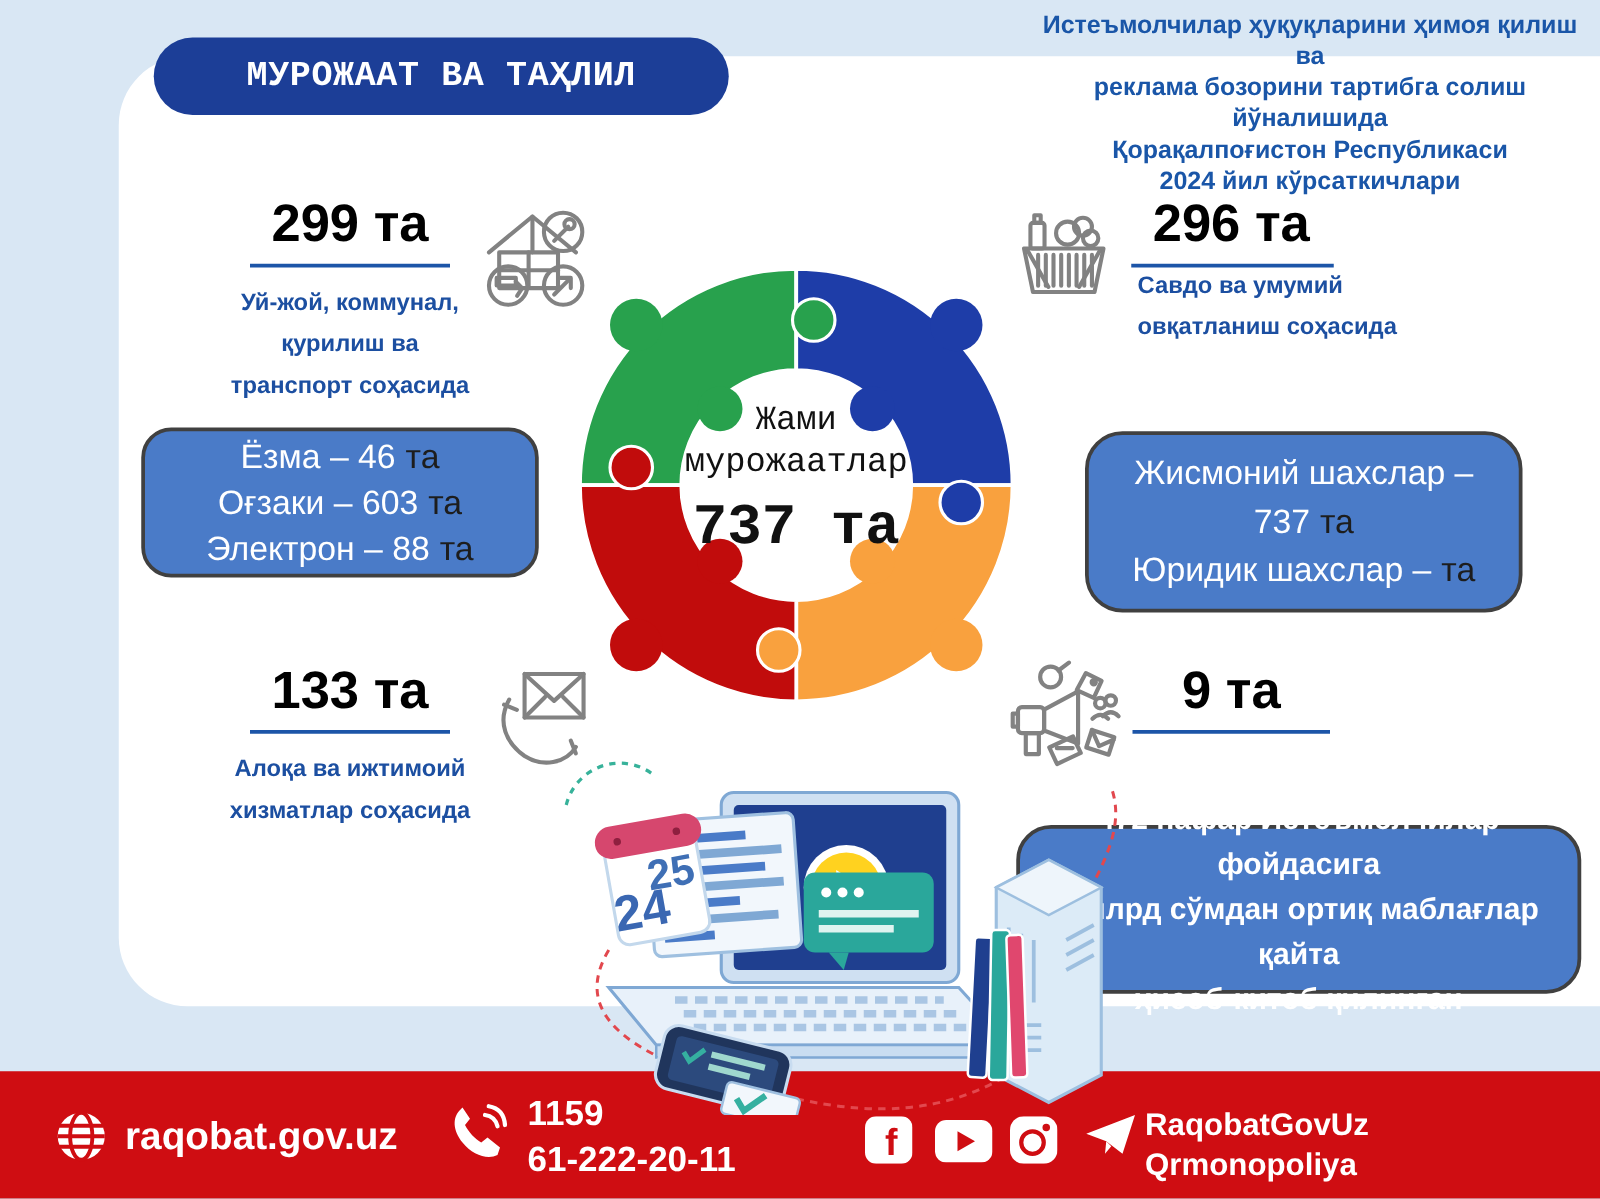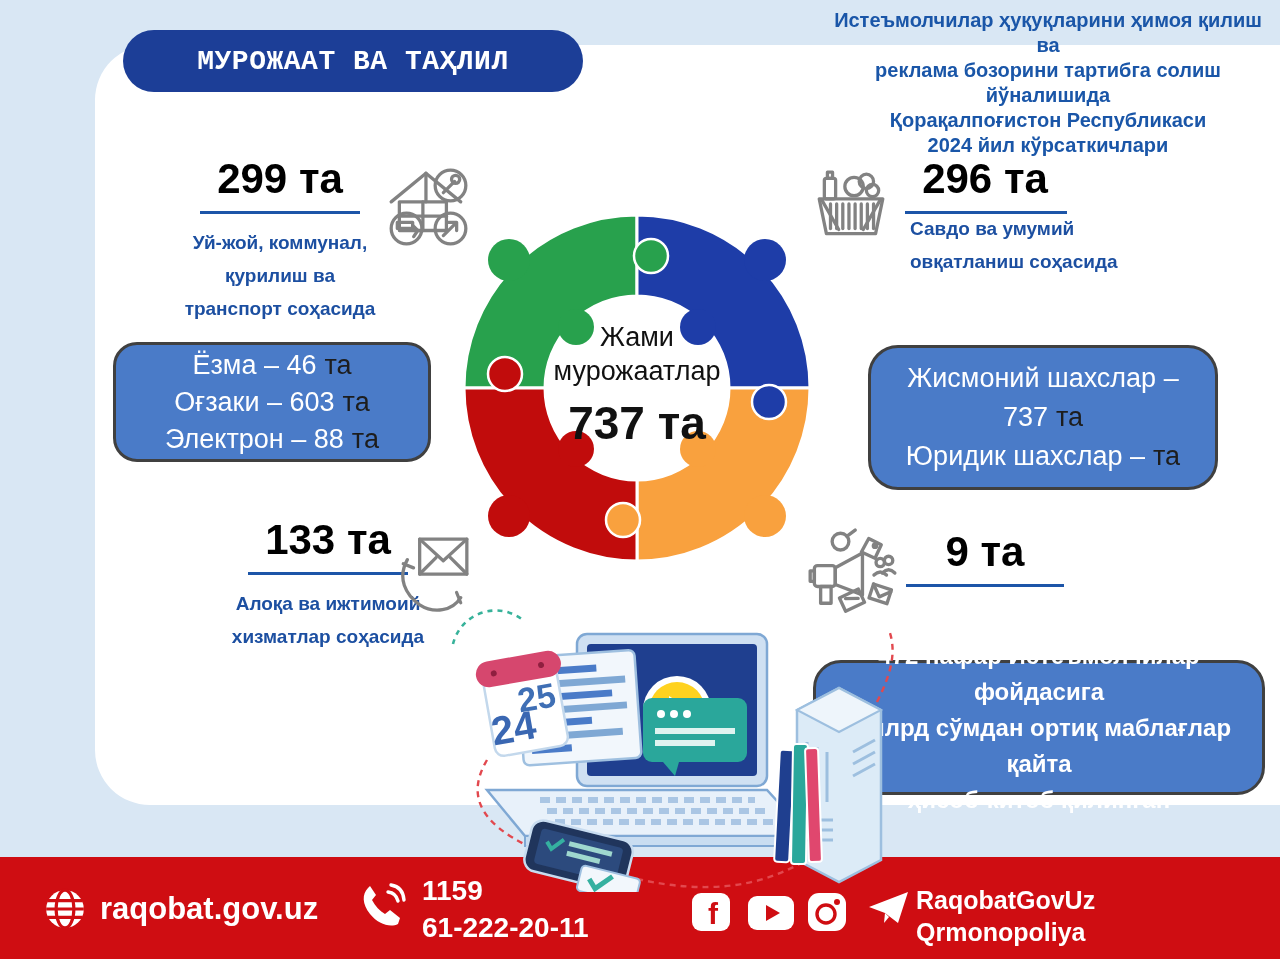--- a/index.html
+++ b/index.html
@@ -26,21 +26,21 @@
   .info-box{position:absolute;background:#4a7bc8;border:3px solid #404040;border-radius:24px;
       color:#ffffff;display:flex;flex-direction:column;justify-content:center;text-align:center;
       z-index:3;box-sizing:border-box;}
   .info-box .ta{color:#1d1d1d;margin-left:8px;}
   .box-types{left:113px;top:342px;width:318px;height:120px;font-size:27px;line-height:37px;}
   .box-applicants{left:868px;top:345px;width:350px;height:145px;font-size:27px;line-height:39px;border-radius:30px;}
   .box-refund{left:813px;top:660px;width:452px;height:135px;font-size:24px;font-weight:700;
       line-height:36px;border-radius:28px;padding:0 6px;}
 
   .donut-svg{position:absolute;left:427px;top:178px;width:420px;height:420px;z-index:1;}
-  .donut-center{position:absolute;left:527px;top:320px;width:220px;text-align:center;z-index:2;color:#111111;}
+  .donut-center{position:absolute;left:527px;top:320px;width:220px;text-align:center;z-index:2;color:#111111;font-family:Liberation Mono, monospace;}
   .donut-sub{font-size:27px;line-height:34px;}
   .donut-val{font-size:46px;font-weight:700;margin-top:8px;}
 
   .gray-icon{position:absolute;z-index:2;}
   .gray-icon path,.gray-icon rect,.gray-icon circle,.gray-icon line,.gray-icon polyline,.gray-icon polygon,.gray-icon ellipse
       {fill:none;stroke:#828282;stroke-width:3.2;stroke-linecap:round;stroke-linejoin:round;}
 
   .footer{position:absolute;left:0;top:857px;width:1280px;height:102px;background:#cf0d12;z-index:4;}
   .f-white{color:#ffffff;font-weight:700;position:absolute;z-index:5;}
   .website{left:100px;top:891px;font-size:31px;}
@@ -156,21 +156,21 @@
       <line x1="62" y1="37" x2="62" y2="61"></line>
     <line x1="12" y1="34" x2="28" y2="62"></line>
     <line x1="68" y1="34" x2="52" y2="62"></line>
   </svg>
 
   <div class="info-box box-applicants">
     <div><span>Жисмоний шахслар – 737</span><span class="ta">та</span></div>
     <div><span>Юридик  шахслар –</span><span class="ta">та</span></div>
   </div>
 
-  <div class="stat center-text" style="left:150px;top:516px;width:260px;margin-left:48px;">
+  <div class="stat center-text" style="left:150px;top:528px;width:260px;">
     <div class="stat-num">133 та</div>
     <div class="stat-rule" style="width:160px;"></div>
     <div class="stat-label">
       <span>Алоқа ва ижтимоий</span>
       <span>хизматлар соҳасида</span>
     </div>
   </div>
   <svg class="gray-icon" style="left:393px;top:533px;" width="80" height="80" viewBox="0 0 78 78">
     <rect x="26" y="6" width="46" height="34"></rect>
     <polyline points="26,6 49,27 72,6"></polyline>

